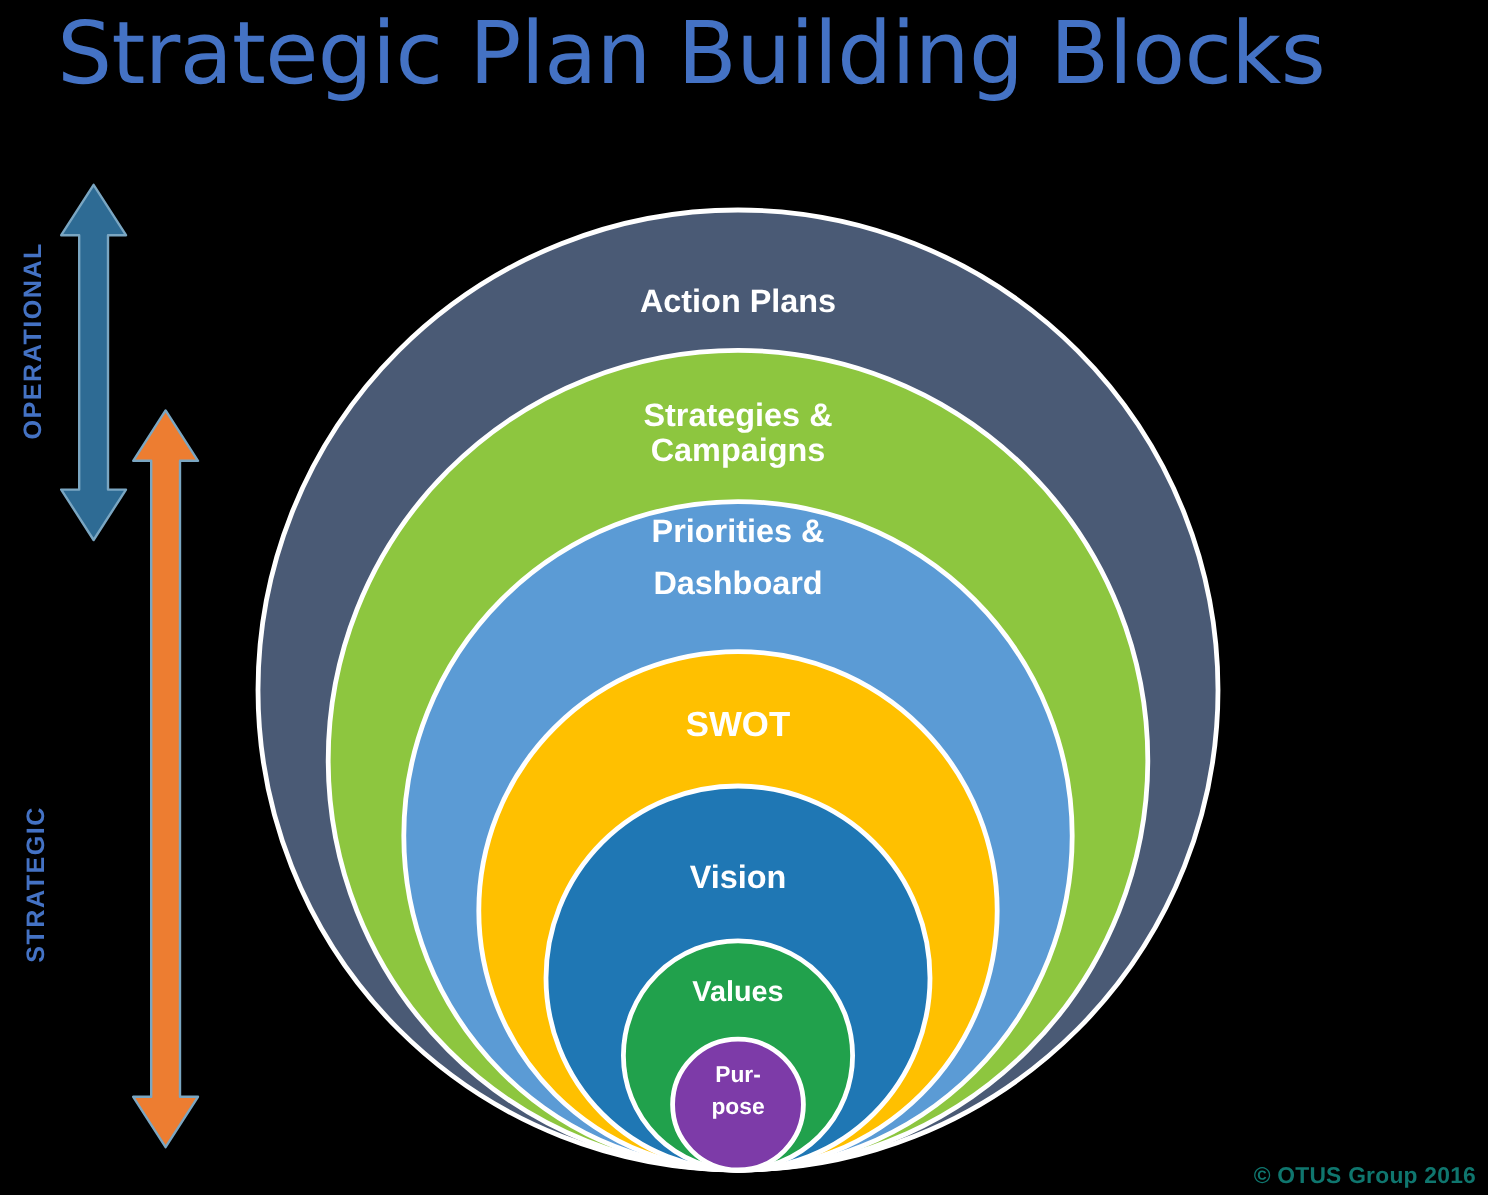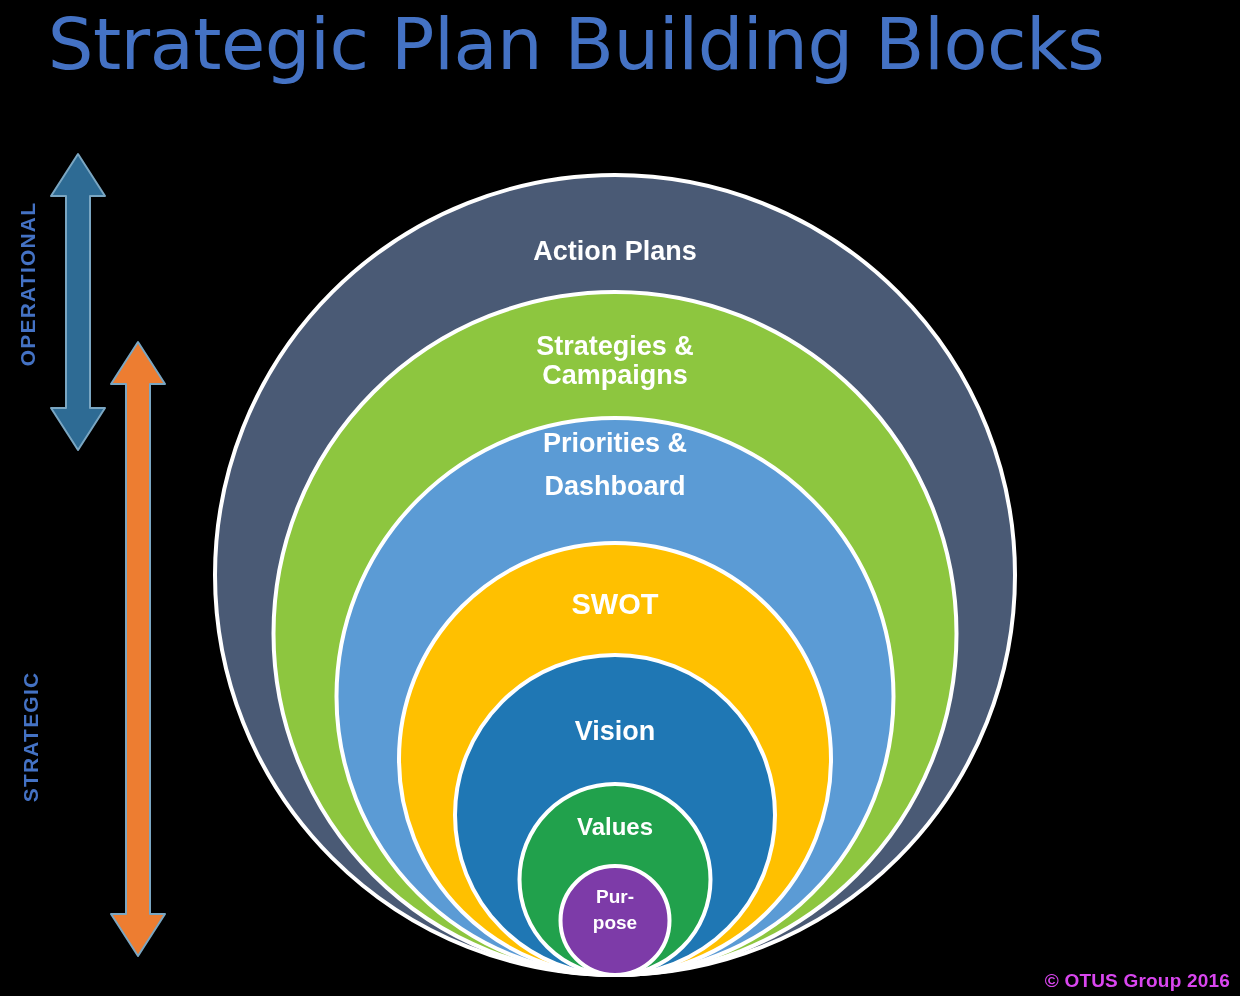--- a/index.html
+++ b/index.html
@@ -81,21 +81,21 @@
     white-space: pre-line;
     pointer-events: none;
     line-height: 1.08;
   }
 
   
   #copyright {
     position: absolute;
     right: 10px;
     bottom: 4px;
-    color: #d946ef;
+    color: #0f766e;
     font-weight: bold;
     font-size: 19px;
     font-family: "Liberation Sans", sans-serif;
     letter-spacing: 0.2px;
   }
 </style>
 </head>
 <body>
 
 <div id="page-title">Strategic Plan Building Blocks</div>

